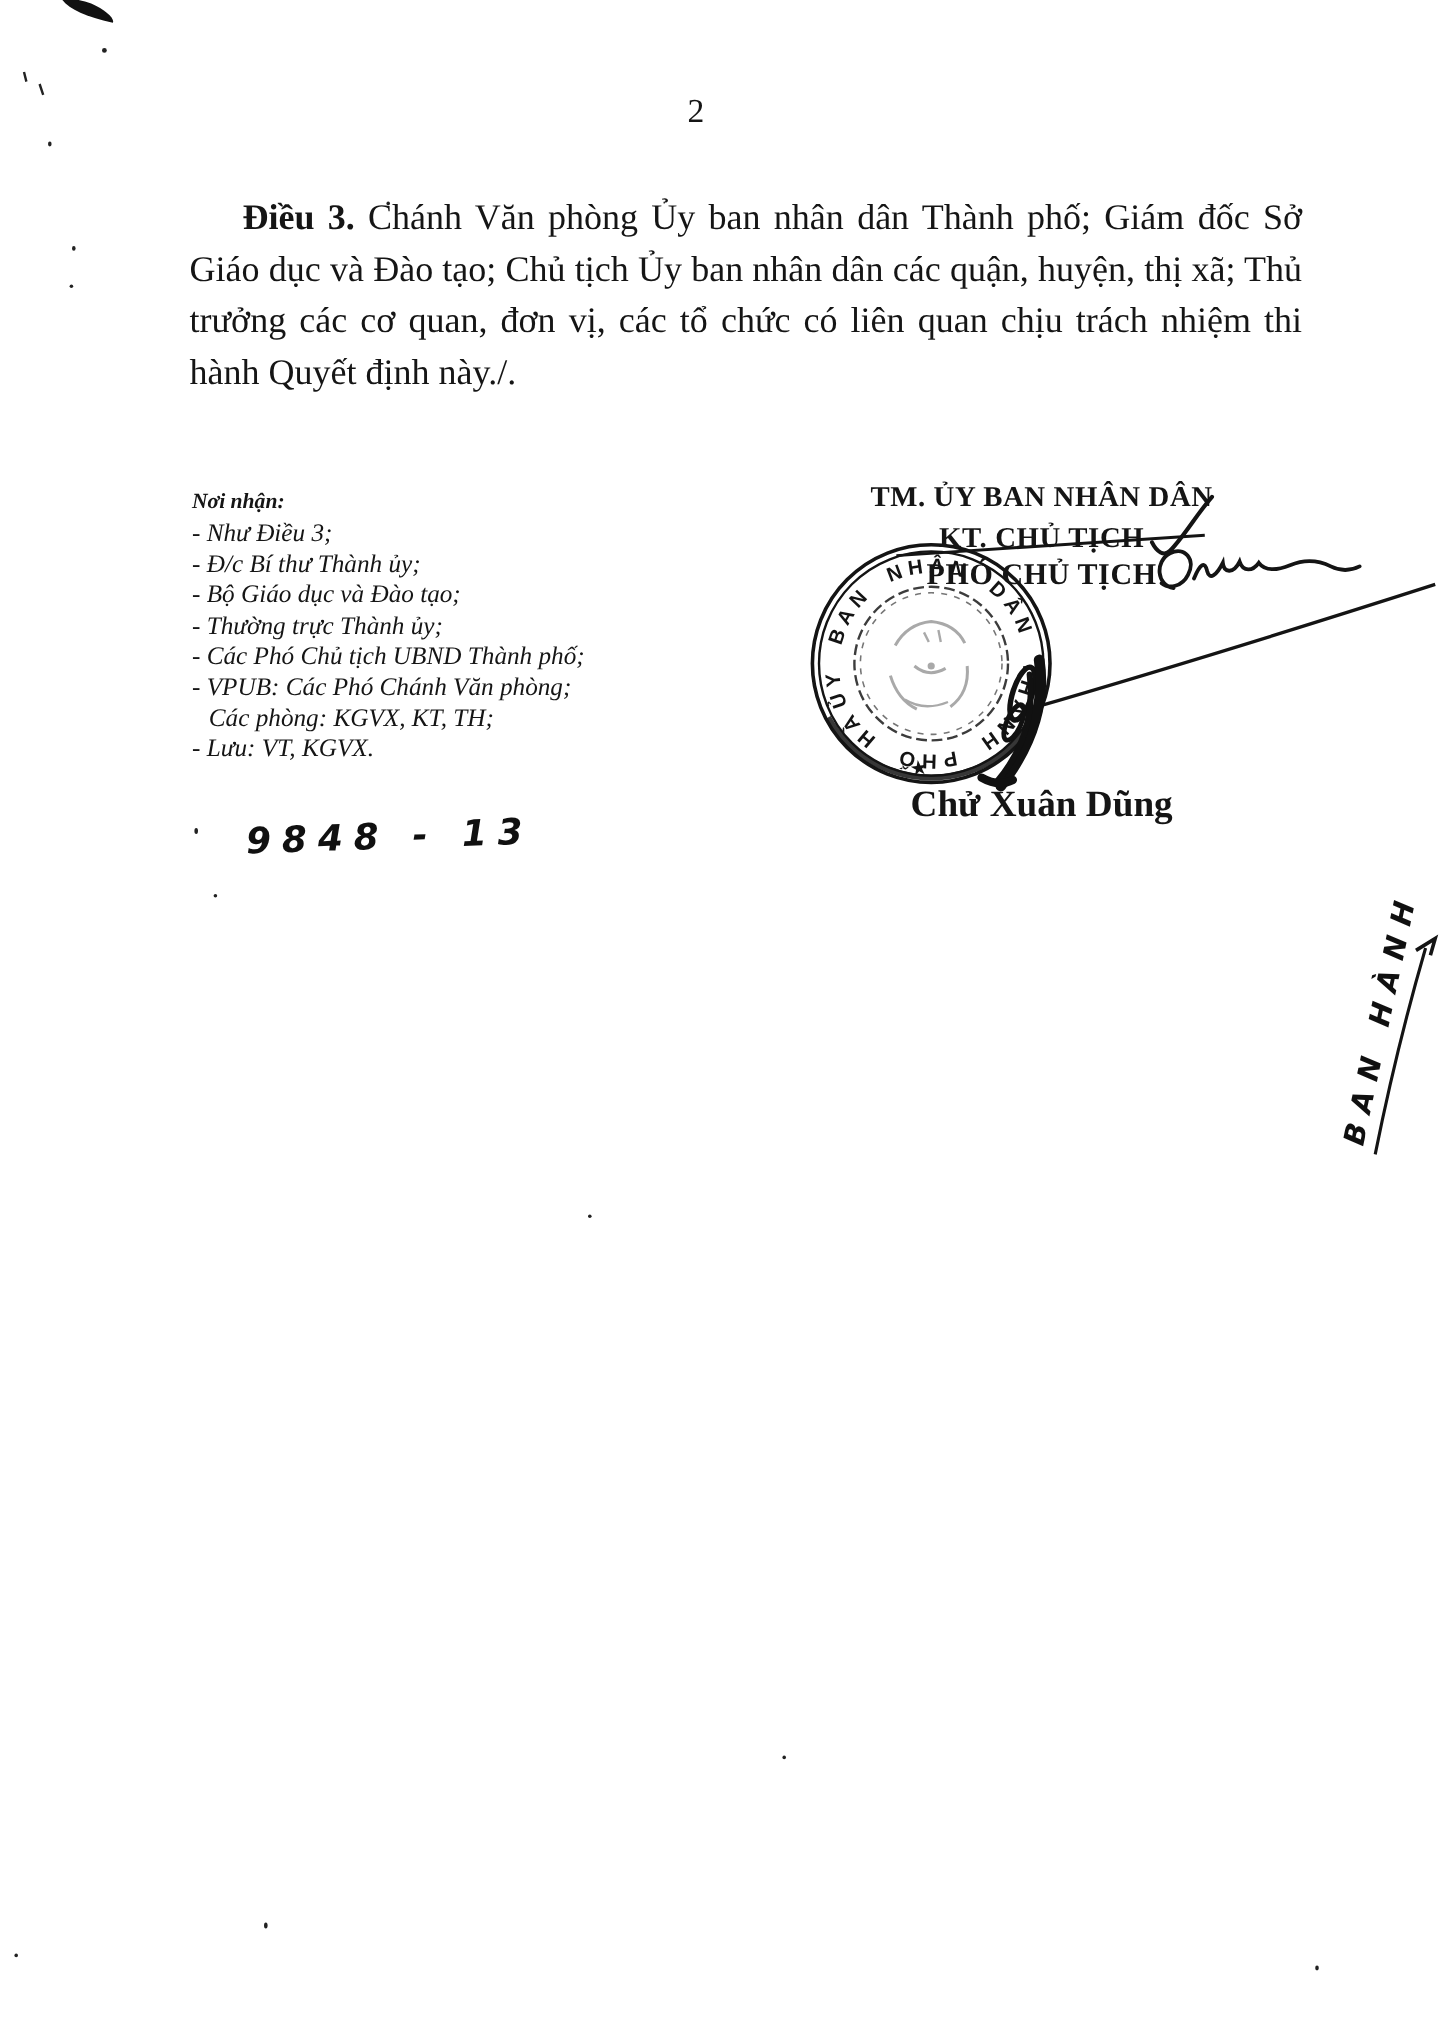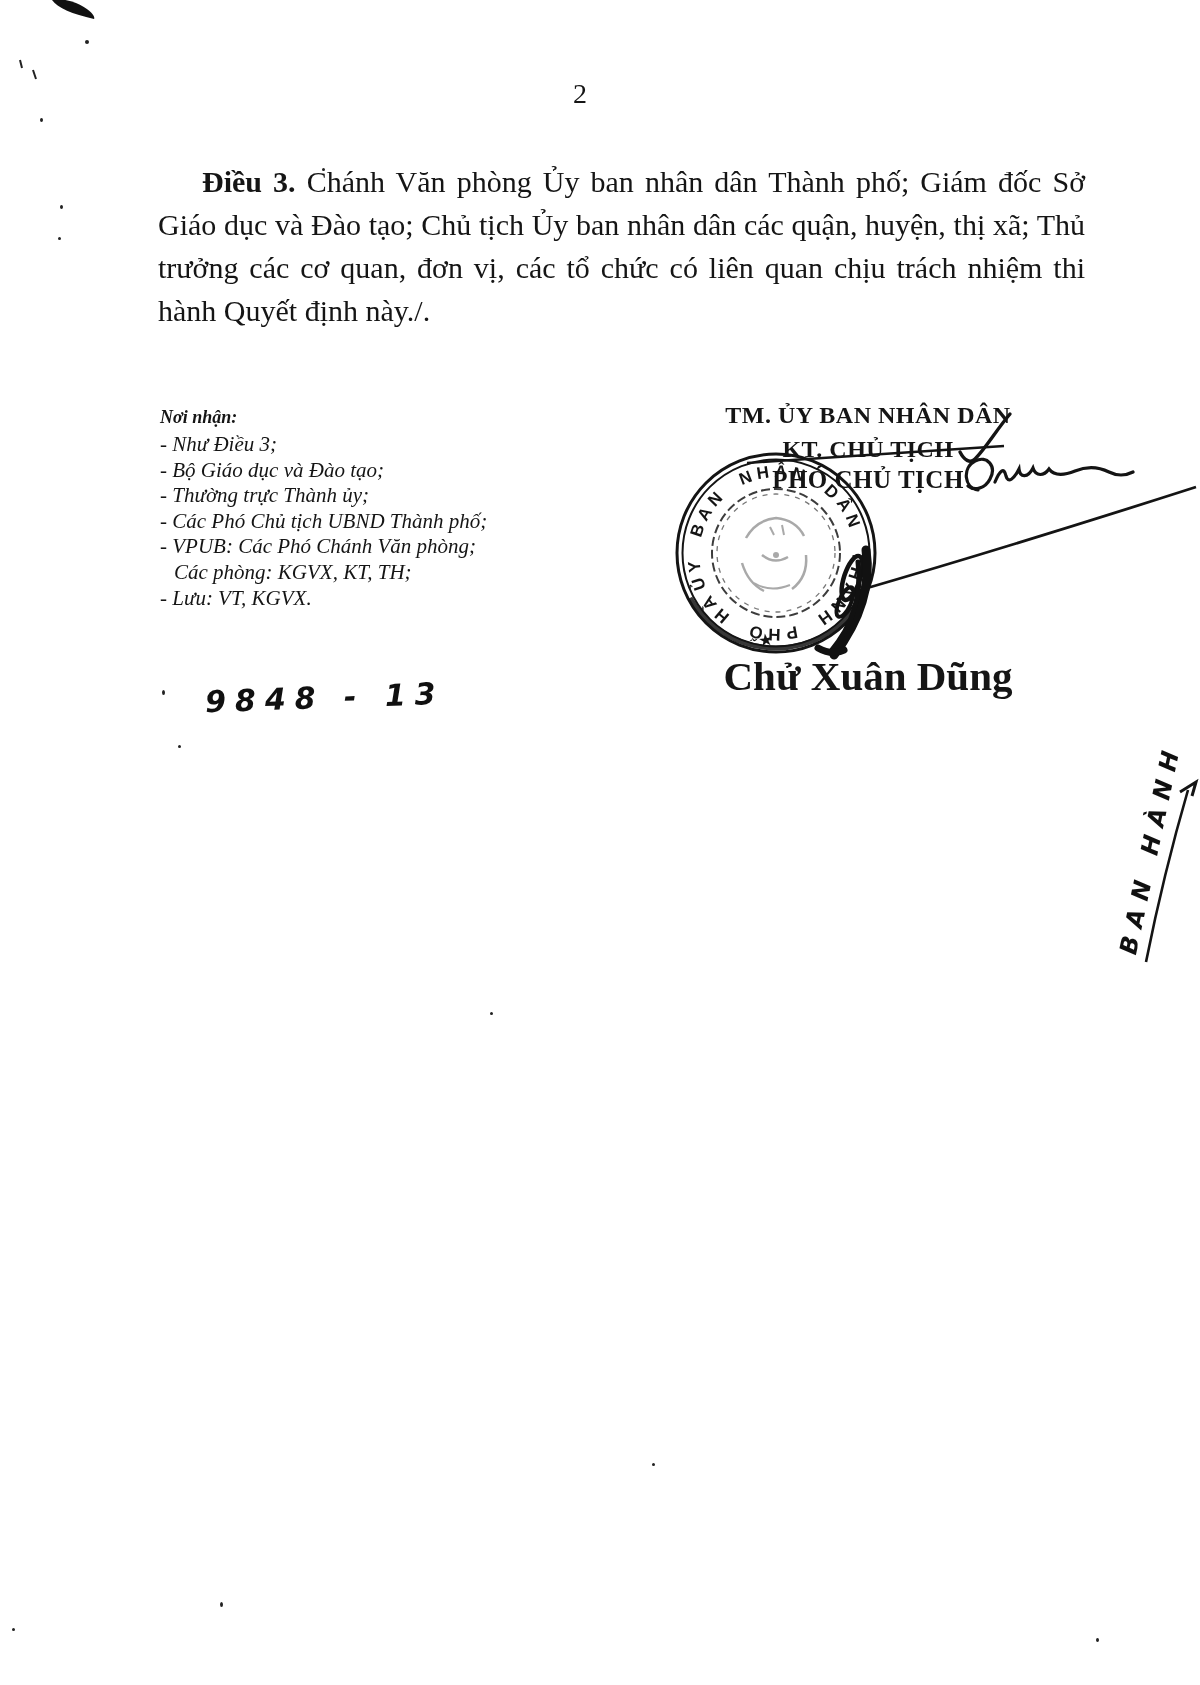--- a/index.html
+++ b/index.html
@@ -42,21 +42,21 @@
   }
   
   .sig-col{position:absolute;left:668px;top:0;width:400px;text-align:center;z-index:4;}
   .sig-authority{position:absolute;left:0;top:402px;width:100%;
     font-weight:bold;font-size:24px;letter-spacing:.5px;white-space:nowrap;}
   .sig-kt{position:absolute;left:0;top:436px;width:100%;
     font-weight:bold;font-size:24px;letter-spacing:.5px;white-space:nowrap;}
   .sig-title{position:absolute;left:0;top:466px;width:100%;
     font-weight:bold;font-size:25px;letter-spacing:.5px;white-space:nowrap;}
   .sig-name{position:absolute;left:0;top:652px;width:100%;
-    font-weight:bold;font-size:41px;white-space:nowrap;}
+    font-weight:bold;font-size:31px;white-space:nowrap;}
   
   .stamp{position:absolute;left:666px;top:443px;width:220px;height:220px;z-index:3;}
   .stamp text{font-family:"Liberation Sans", sans-serif;}
   
   .strokes{position:absolute;left:0;top:0;width:1200px;height:1685px;z-index:6;pointer-events:none;}
   
   .margin-note{
     position:absolute;left:1128px;top:940px;
     transform:rotate(-78deg);transform-origin:left center;
     font-family:"DejaVu Sans", sans-serif;
@@ -72,20 +72,21 @@
 
 <div class="page">
 
   <div class="page-number">2</div>
 
   <p class="article"><b>Điều 3.</b><span> Chánh Văn phòng Ủy ban nhân dân Thành phố; Giám đốc Sở Giáo dục và Đào tạo; Chủ tịch Ủy ban nhân dân các quận, huyện, thị xã; Thủ trưởng các cơ quan, đơn vị, các tổ chức có liên quan chịu trách nhiệm thi hành Quyết định này./.</span></p>
 
   <div class="recipients">
     <div class="recipients-heading">Nơi nhận:</div>
     <div class="rcpt">- Như Điều 3;</div>
+    <div class="rcpt">- Đ/c Bí thư Thành ủy;</div>
     <div class="rcpt">- Bộ Giáo dục và Đào tạo;</div>
     <div class="rcpt">- Thường trực Thành ủy;</div>
     <div class="rcpt">- Các Phó Chủ tịch UBND Thành phố;</div>
     <div class="rcpt">- VPUB: Các Phó Chánh Văn phòng;</div>
     <div class="rcpt indent">Các phòng: KGVX, KT, TH;</div>
     <div class="rcpt">- Lưu: VT, KGVX.</div>
   </div>
 
   <div class="handwritten-number">9848 - 13</div>
 

